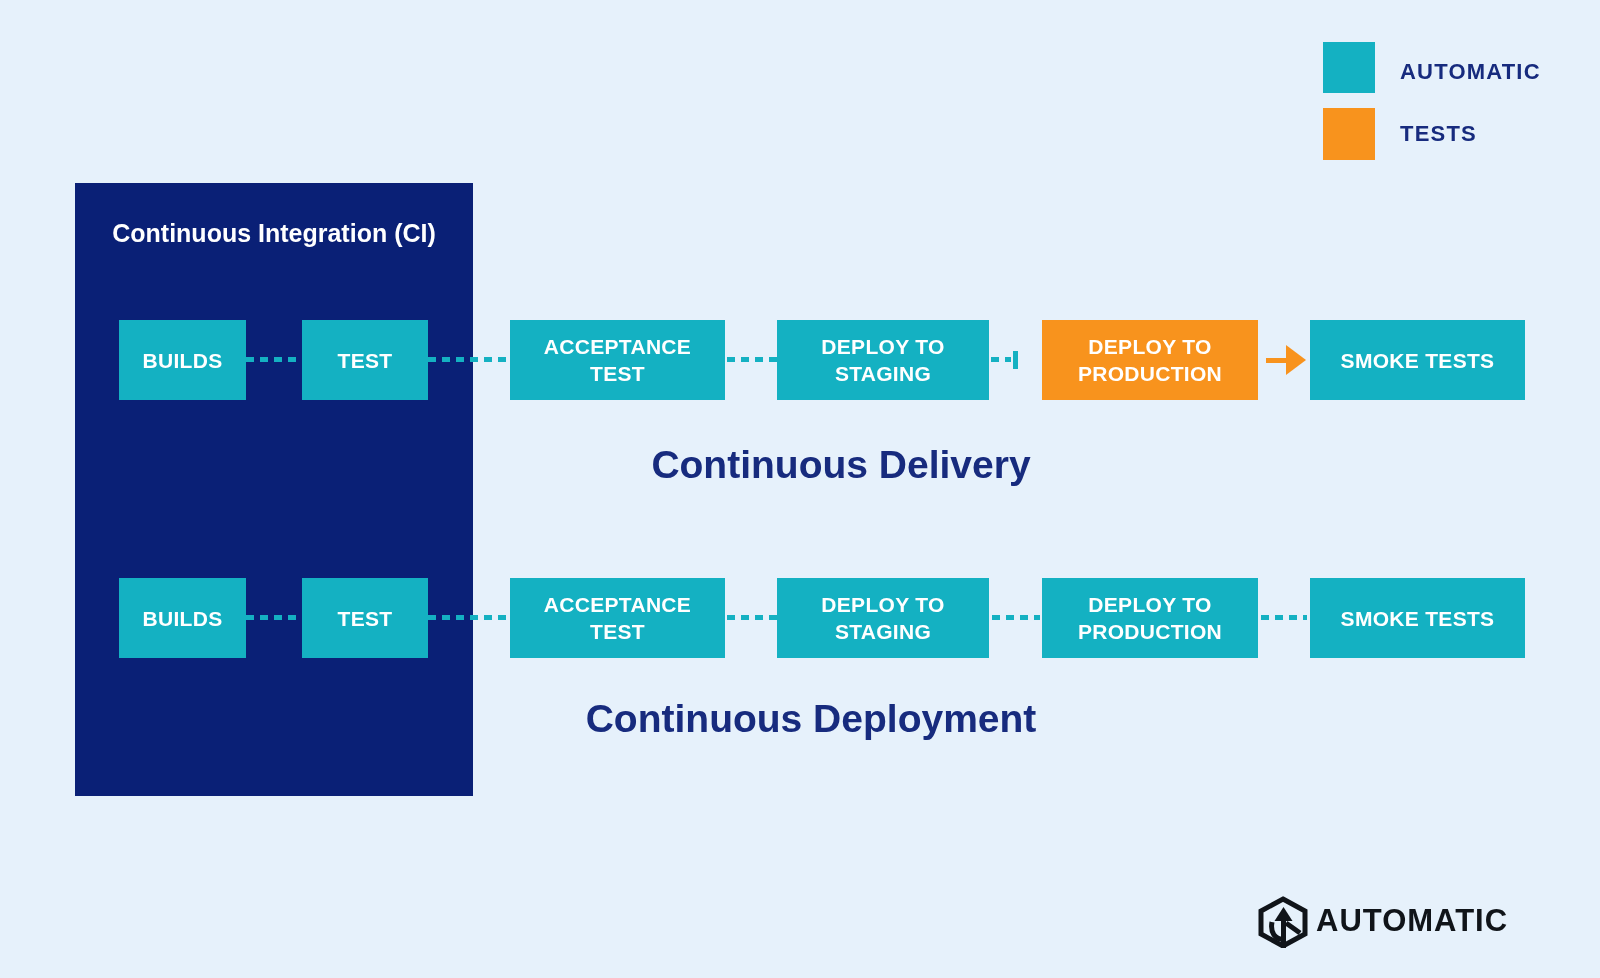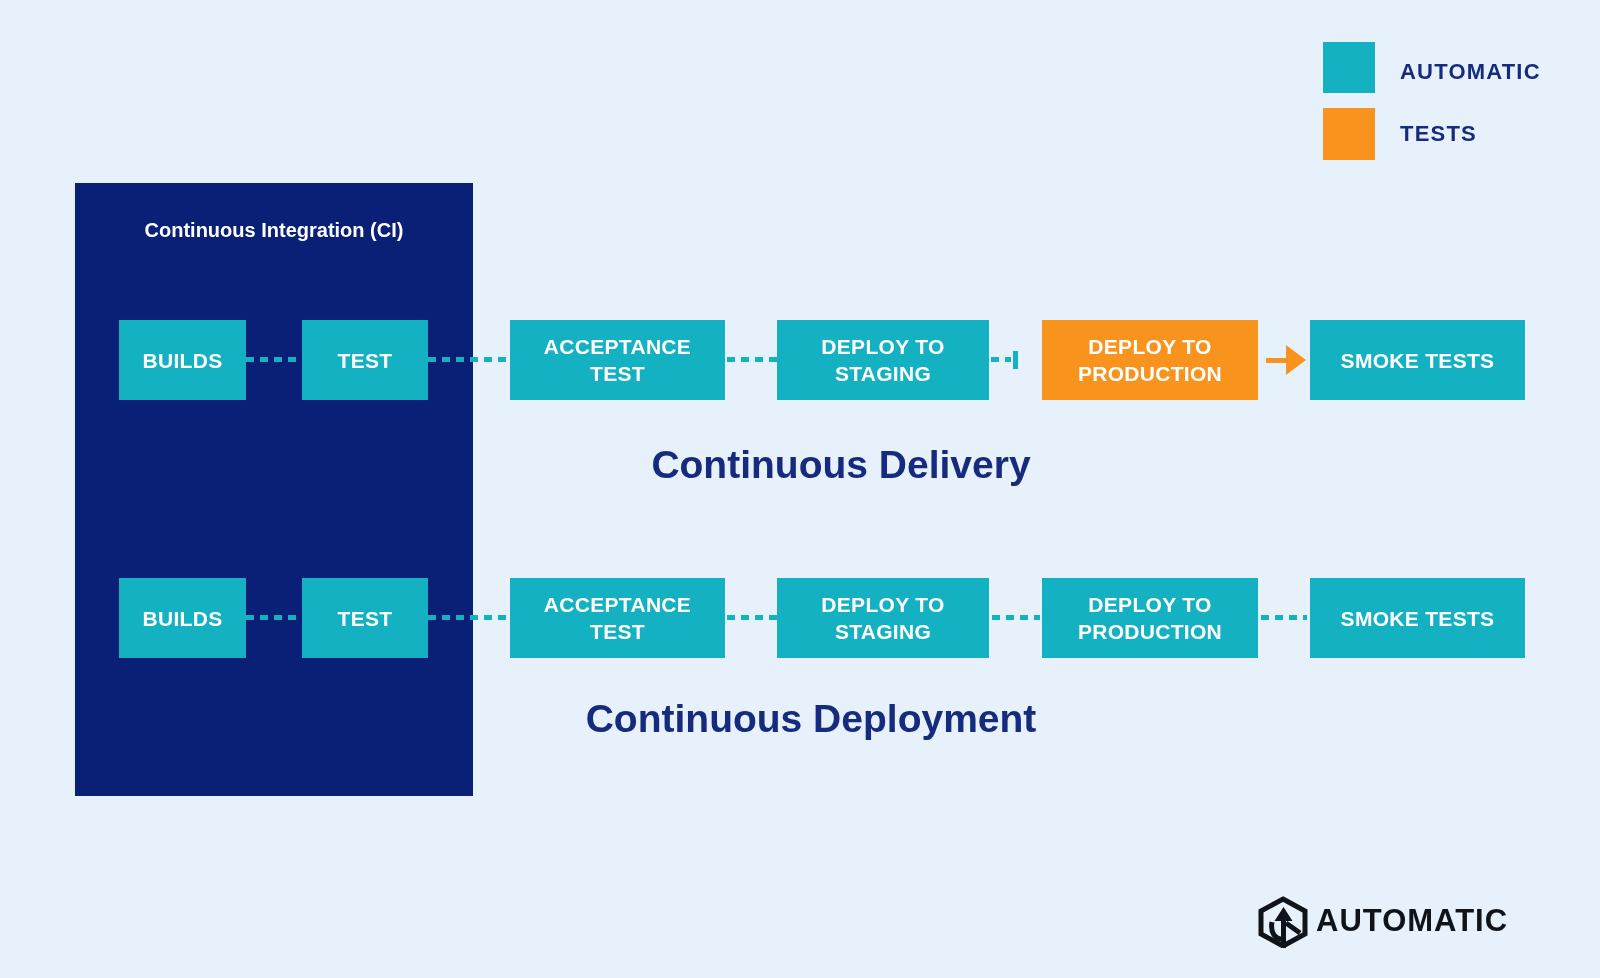--- a/index.html
+++ b/index.html
@@ -17,21 +17,21 @@
   .canvas{position:relative;width:1600px;height:978px;background:var(--background);overflow:hidden;}
 
   
   .legend-swatch{position:absolute;}
   .legend-swatch.automatic{background:var(--automatic);}
   .legend-swatch.manual{background:var(--manual);}
   .legend-label{position:absolute;font-size:22px;font-weight:700;color:var(--heading);letter-spacing:1.2px;}
 
   
   .ci-panel{position:absolute;left:75px;top:183px;width:398px;height:613px;background:var(--panel);}
-  .ci-title{position:absolute;left:0;top:36px;width:100%;text-align:center;color:#fff;font-size:20px;font-weight:700;}
+  .ci-title{position:absolute;left:0;top:36px;width:100%;text-align:center;color:#fff;font-size:25px;font-weight:700;}
 
   
   .stage{position:absolute;height:80px;display:flex;align-items:center;justify-content:center;
          text-align:center;color:var(--stage-text);font-size:21px;font-weight:700;line-height:27px;
          letter-spacing:.3px;}
   .stage.automatic{background:var(--automatic);}
   .stage.manual{background:var(--manual);}
   .stage.pad{padding:8px 28px;}
 
   

